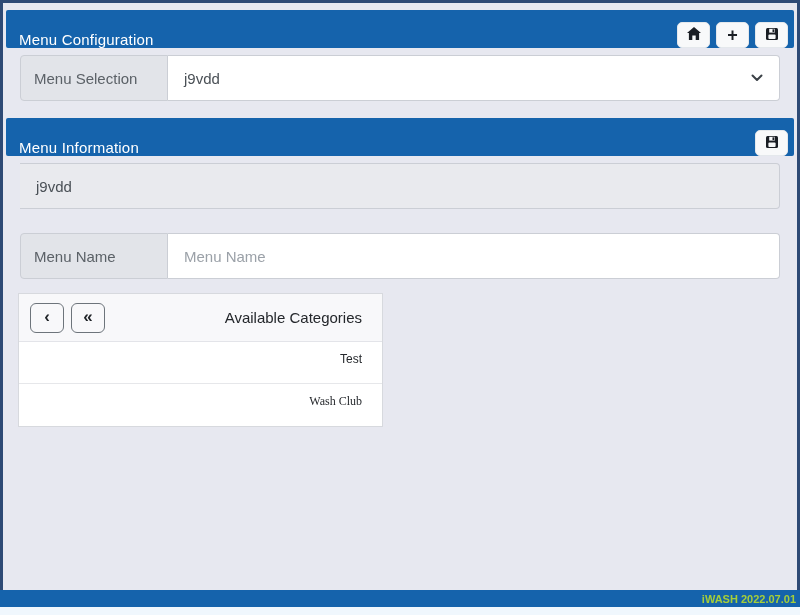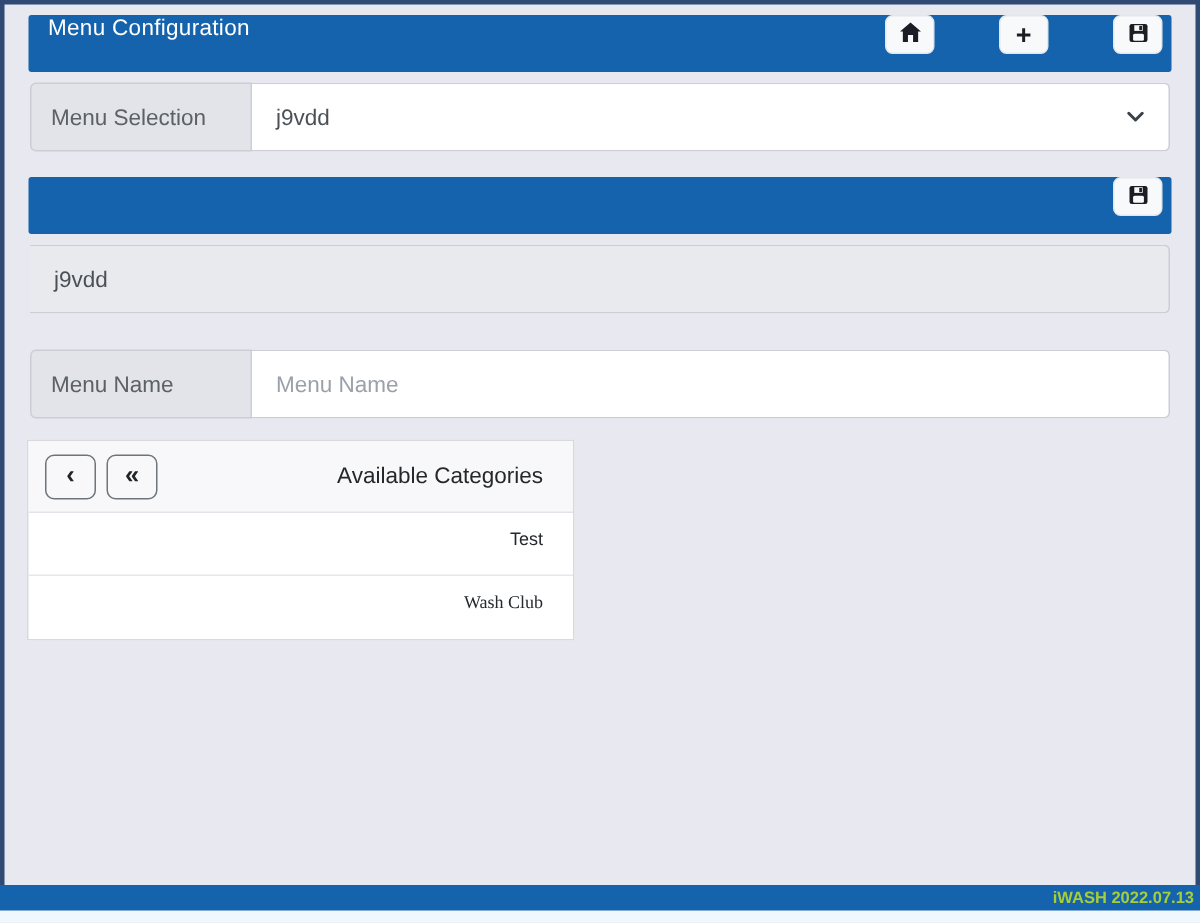--- a/index.html
+++ b/index.html
@@ -15,25 +15,24 @@
     position: absolute; top: 0; left: 0;
     width: 800px; height: 590px;
     background: #e7e8f0;
     border: 3px solid #2e4a75;
     border-bottom: none;
     overflow: hidden;
   }
   .section-header {
     height: 38px;
     background: #1563ac;
-    margin: 0 16px;
+    margin: 0 3px;
     border-radius: 2px;
-    display: flex; align-items: flex-start;
+    display: flex; align-items: flex-end;
     padding: 0 6px 0 13px;
-    gap: 37px;
   }
   .section-header.first { margin-top: 7px; }
   .section-header .title { color: #ffffff; font-size: 15px; letter-spacing: 0.2px; }
   .spacer { flex: 1; }
   .hbtn {
     width: 33px; height: 26px;
     background: #f8f9fa;
     border: 1px solid #e4e8ec;
     border-radius: 5px;
     display: flex; align-items: center; justify-content: center;
@@ -159,20 +158,21 @@
         <span>j9vdd</span>
         <span class="chev">
           <svg width="12" height="8" viewBox="0 0 12 8">
               <path d="M1.5 1.5 L6 6 L10.5 1.5" fill="none" stroke="#3b4147" stroke-width="2" stroke-linecap="round" stroke-linejoin="round"></path>
             </svg>
         </span>
       </div>
     </div>
 
     <div class="section-header sh-gap-17">
+      <span class="title">Menu Information</span>
       <span class="spacer"></span>
       <button class="hbtn">
         <span class="icon-svg">
           <svg width="14" height="14" viewBox="0 0 14 14">
             <rect x="1" y="1" width="12" height="12" rx="1.5" fill="#1a1e24"></rect>
             <rect x="4.2" y="1.8" width="5.6" height="3.8" fill="#f8f9fa"></rect>
             <rect x="7.5" y="2.3" width="1.8" height="2.8" fill="#1a1e24"></rect>
             <rect x="3.4" y="7.5" width="7.2" height="4.6" rx="1" fill="#f8f9fa"></rect>
           </svg>
         </span>
@@ -208,15 +208,15 @@
         <div>
           <div class="cat-row">Test</div>
           <div class="cat-row">Wash Club</div>
         </div>
       </div>
 
     </div>
   </div>
 
   <div class="footer-bar">
-    <span>iWASH 2022.07.13</span>
+    <span>iWASH 2022.07.01</span>
   </div>
 </div>
 
 </body></html>

